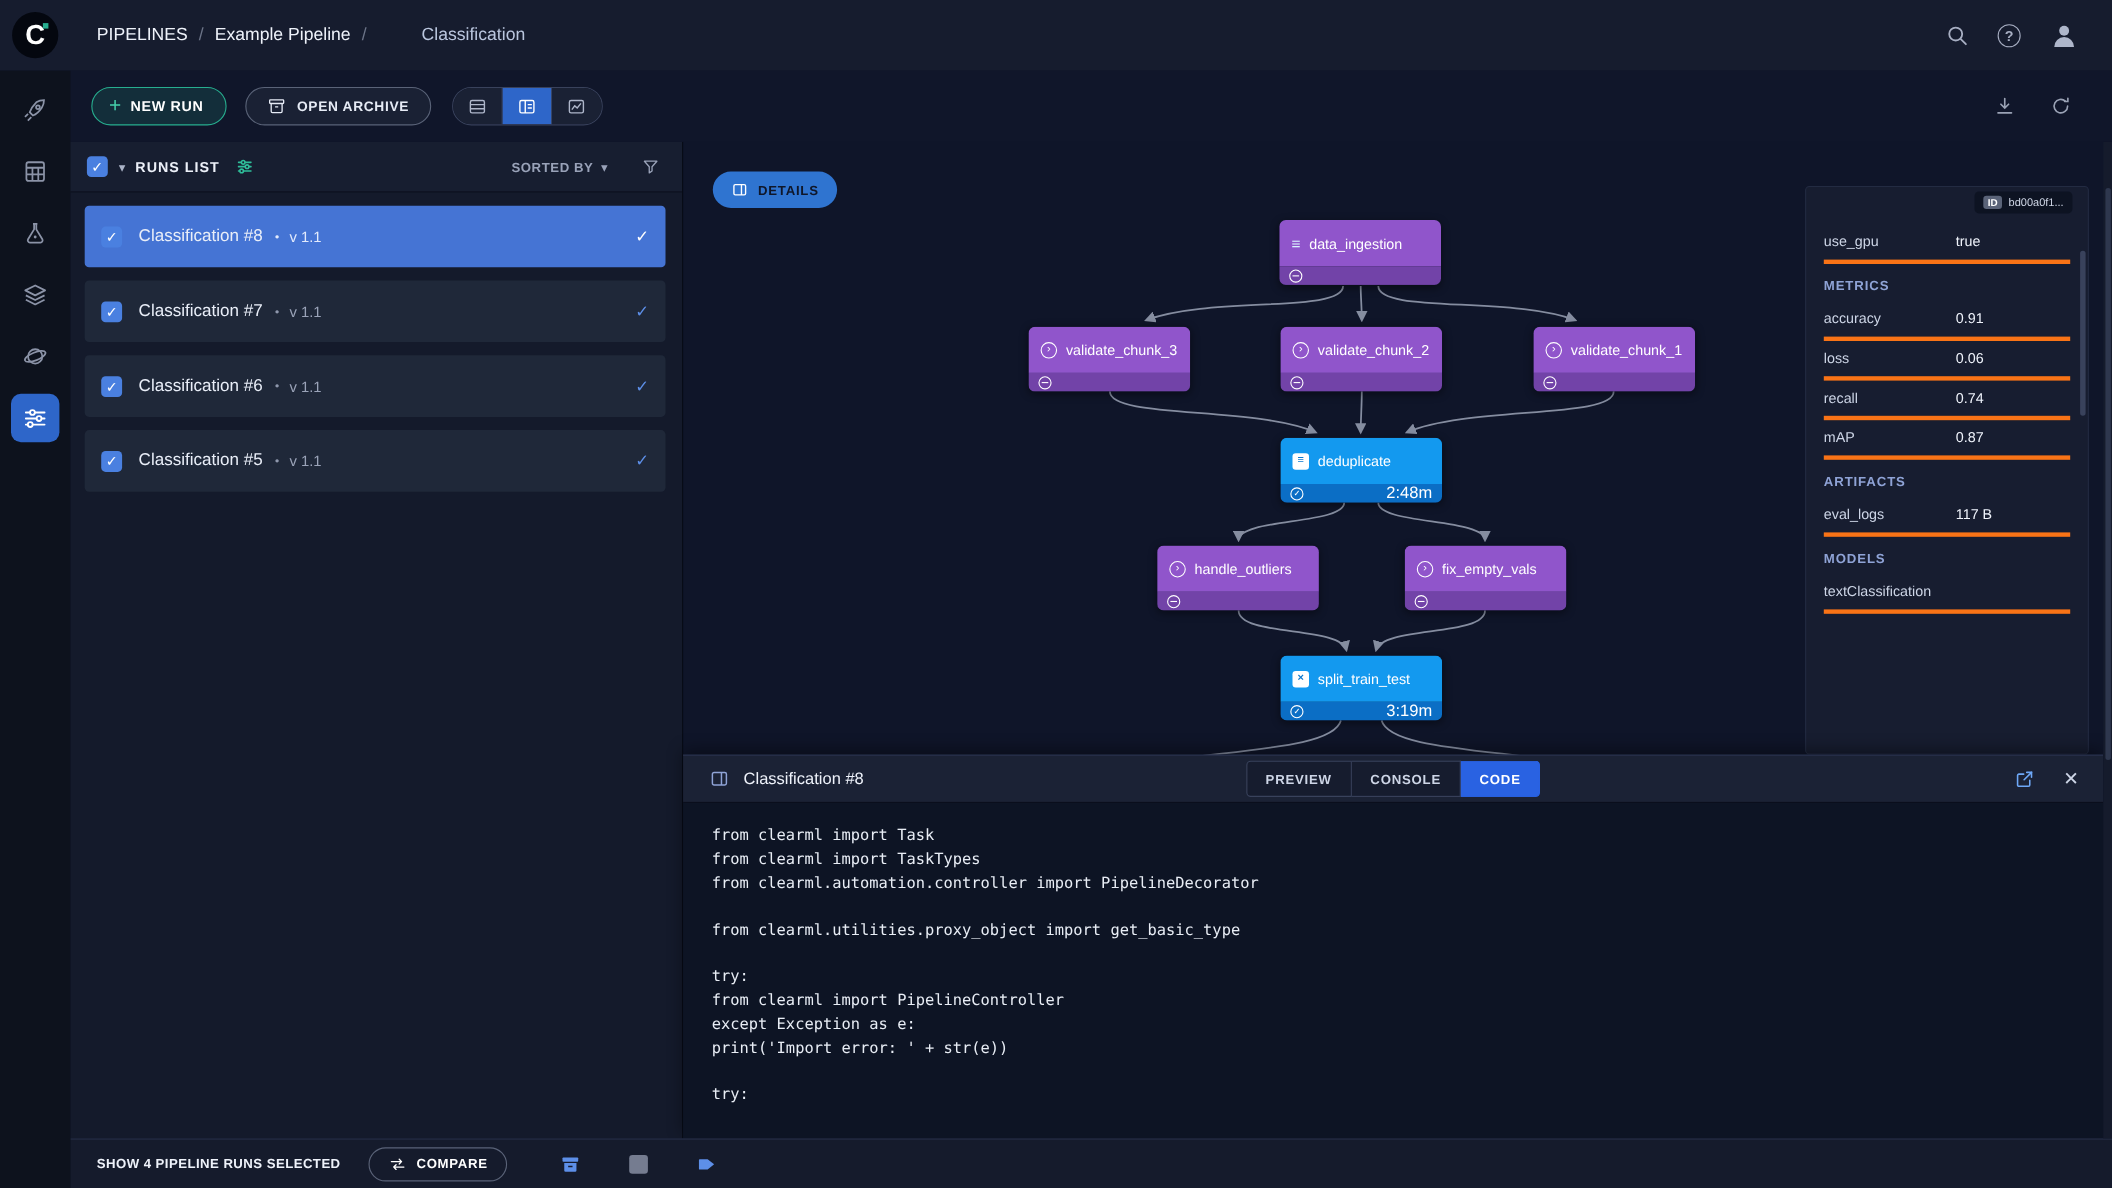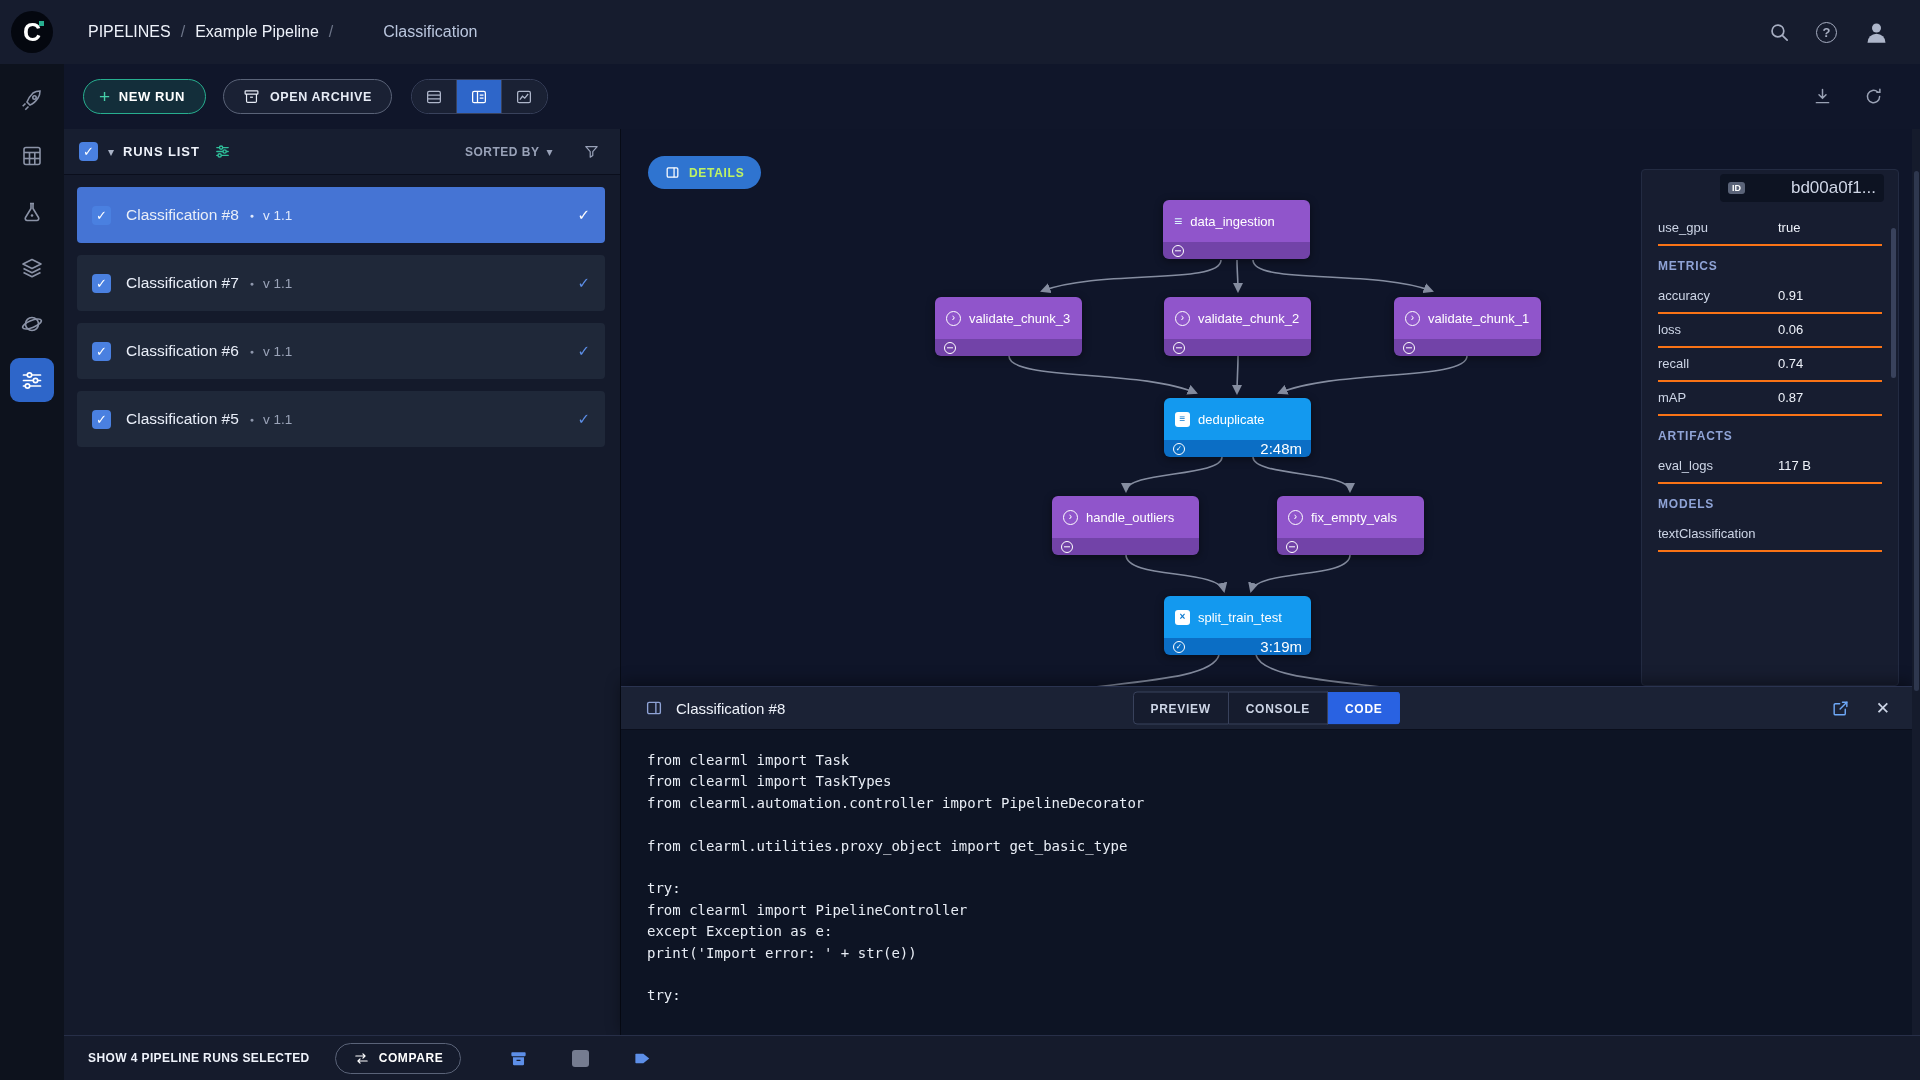--- a/index.html
+++ b/index.html
@@ -71,21 +71,21 @@
   .run-dot { margin-left:11px; font-size:7px; color:#8f98ad; }
   .run-version { margin-left:9px; font-size:13.5px; color:#9aa3b8; }
   .selected .run-version, .selected .run-dot { color:#e2eafc; }
   .run-check { margin-left:auto; font-size:15px; color:#5d8fe8; }
   .selected .run-check { color:#fff; }
 
   
   .graph-area { position:absolute; left:621px; top:129px; width:1291px; height:906px; background:#0f1529;
     overflow:hidden; z-index:1; }
   .details-btn { position:absolute; left:27px; top:27px; height:33px; padding:0 17px; border-radius:17px;
-    background:#2f74d0; color:#bef264; font-size:12px; font-weight:bold; letter-spacing:.7px; display:flex;
+    background:#2f74d0; color:#0f172a; font-size:12px; font-weight:bold; letter-spacing:.7px; display:flex;
     align-items:center; gap:9px; cursor:pointer; z-index:3; border:none; }
   .edges { position:absolute; left:0; top:0; z-index:1; }
   .node { position:absolute; width:147px; height:59px; border-radius:6px; overflow:hidden; z-index:2;
     box-shadow:0 2px 8px rgba(0,0,0,.45); cursor:pointer; }
   .node-head { height:42px; display:flex; align-items:center; gap:8px; padding:0 11px; font-size:13px; color:#fff; }
   .node-foot { height:17px; display:flex; align-items:center; justify-content:space-between; padding:0 9px; }
   .node.purple .node-head { background:#9055cb; }
   .node.purple .node-foot { background:#7243a8; }
   .node.blue .node-head { background:#1399ef; }
   .node.blue .node-foot { background:#0b6ec5; }
@@ -104,23 +104,23 @@
   
   .run-info { position:absolute; left:1020px; top:40px; width:258px; height:517px; background:#171d30;
     border:1px solid #232b42; border-radius:4px; z-index:4; overflow:hidden; }
   .ri-header { display:flex; align-items:center; justify-content:space-between; padding:15px 16px 8px; }
   .ri-title { font-size:12.5px; font-weight:bold; letter-spacing:1px; color:#e8edf7; }
   .ri-chevron { color:#9fb4e8; font-size:12px; cursor:pointer; }
   .ri-id-row { display:flex; justify-content:flex-end; padding:4px 14px 10px; }
   .id-pill { display:flex; align-items:center; gap:6px; background:#0d1322; border-radius:4px;
     padding:4px 8px; cursor:pointer; }
   .id-badge { background:#5a6378; color:#fff; font-size:9px; font-weight:bold; padding:1px 4px; border-radius:3px; }
-  .id-value { font-size:17px; color:#cfd6e6;margin-left:40px; }
+  .id-value { font-size:10px; color:#cfd6e6; }
   .ri-section-title { padding:13px 16px 7px; font-size:12px; font-weight:bold; letter-spacing:.8px; color:#8fa3d6; }
-  .ri-row { display:flex; margin:0 16px; padding:8px 0 9px; border-bottom:2px solid #f97316; font-size:13px; }
+  .ri-row { display:flex; margin:0 16px; padding:8px 0 9px; border-bottom:4px solid #f97316; font-size:13px; }
   .ri-row .lbl { width:120px; color:#cdd5e6; flex:none; }
   .ri-row .val { color:#eef2fa; }
   .ri-link { color:#6ea8f7; cursor:pointer; }
   .ri-scroll { position:absolute; right:2px; top:58px; width:5px; height:150px; background:#39425c; border-radius:3px; }
 
   
   .bottom-panel { position:absolute; left:621px; top:686px; width:1291px; height:349px; z-index:6;
     display:flex; flex-direction:column; box-shadow:0 -4px 14px rgba(0,0,0,.4); }
   .bp-header { position:relative; height:44px; background:#1b2235; border-top:1px solid #2a3350;
     border-bottom:1px solid #0a0e1c; display:flex; align-items:center; padding:0 22px 0 24px; flex:none; }

